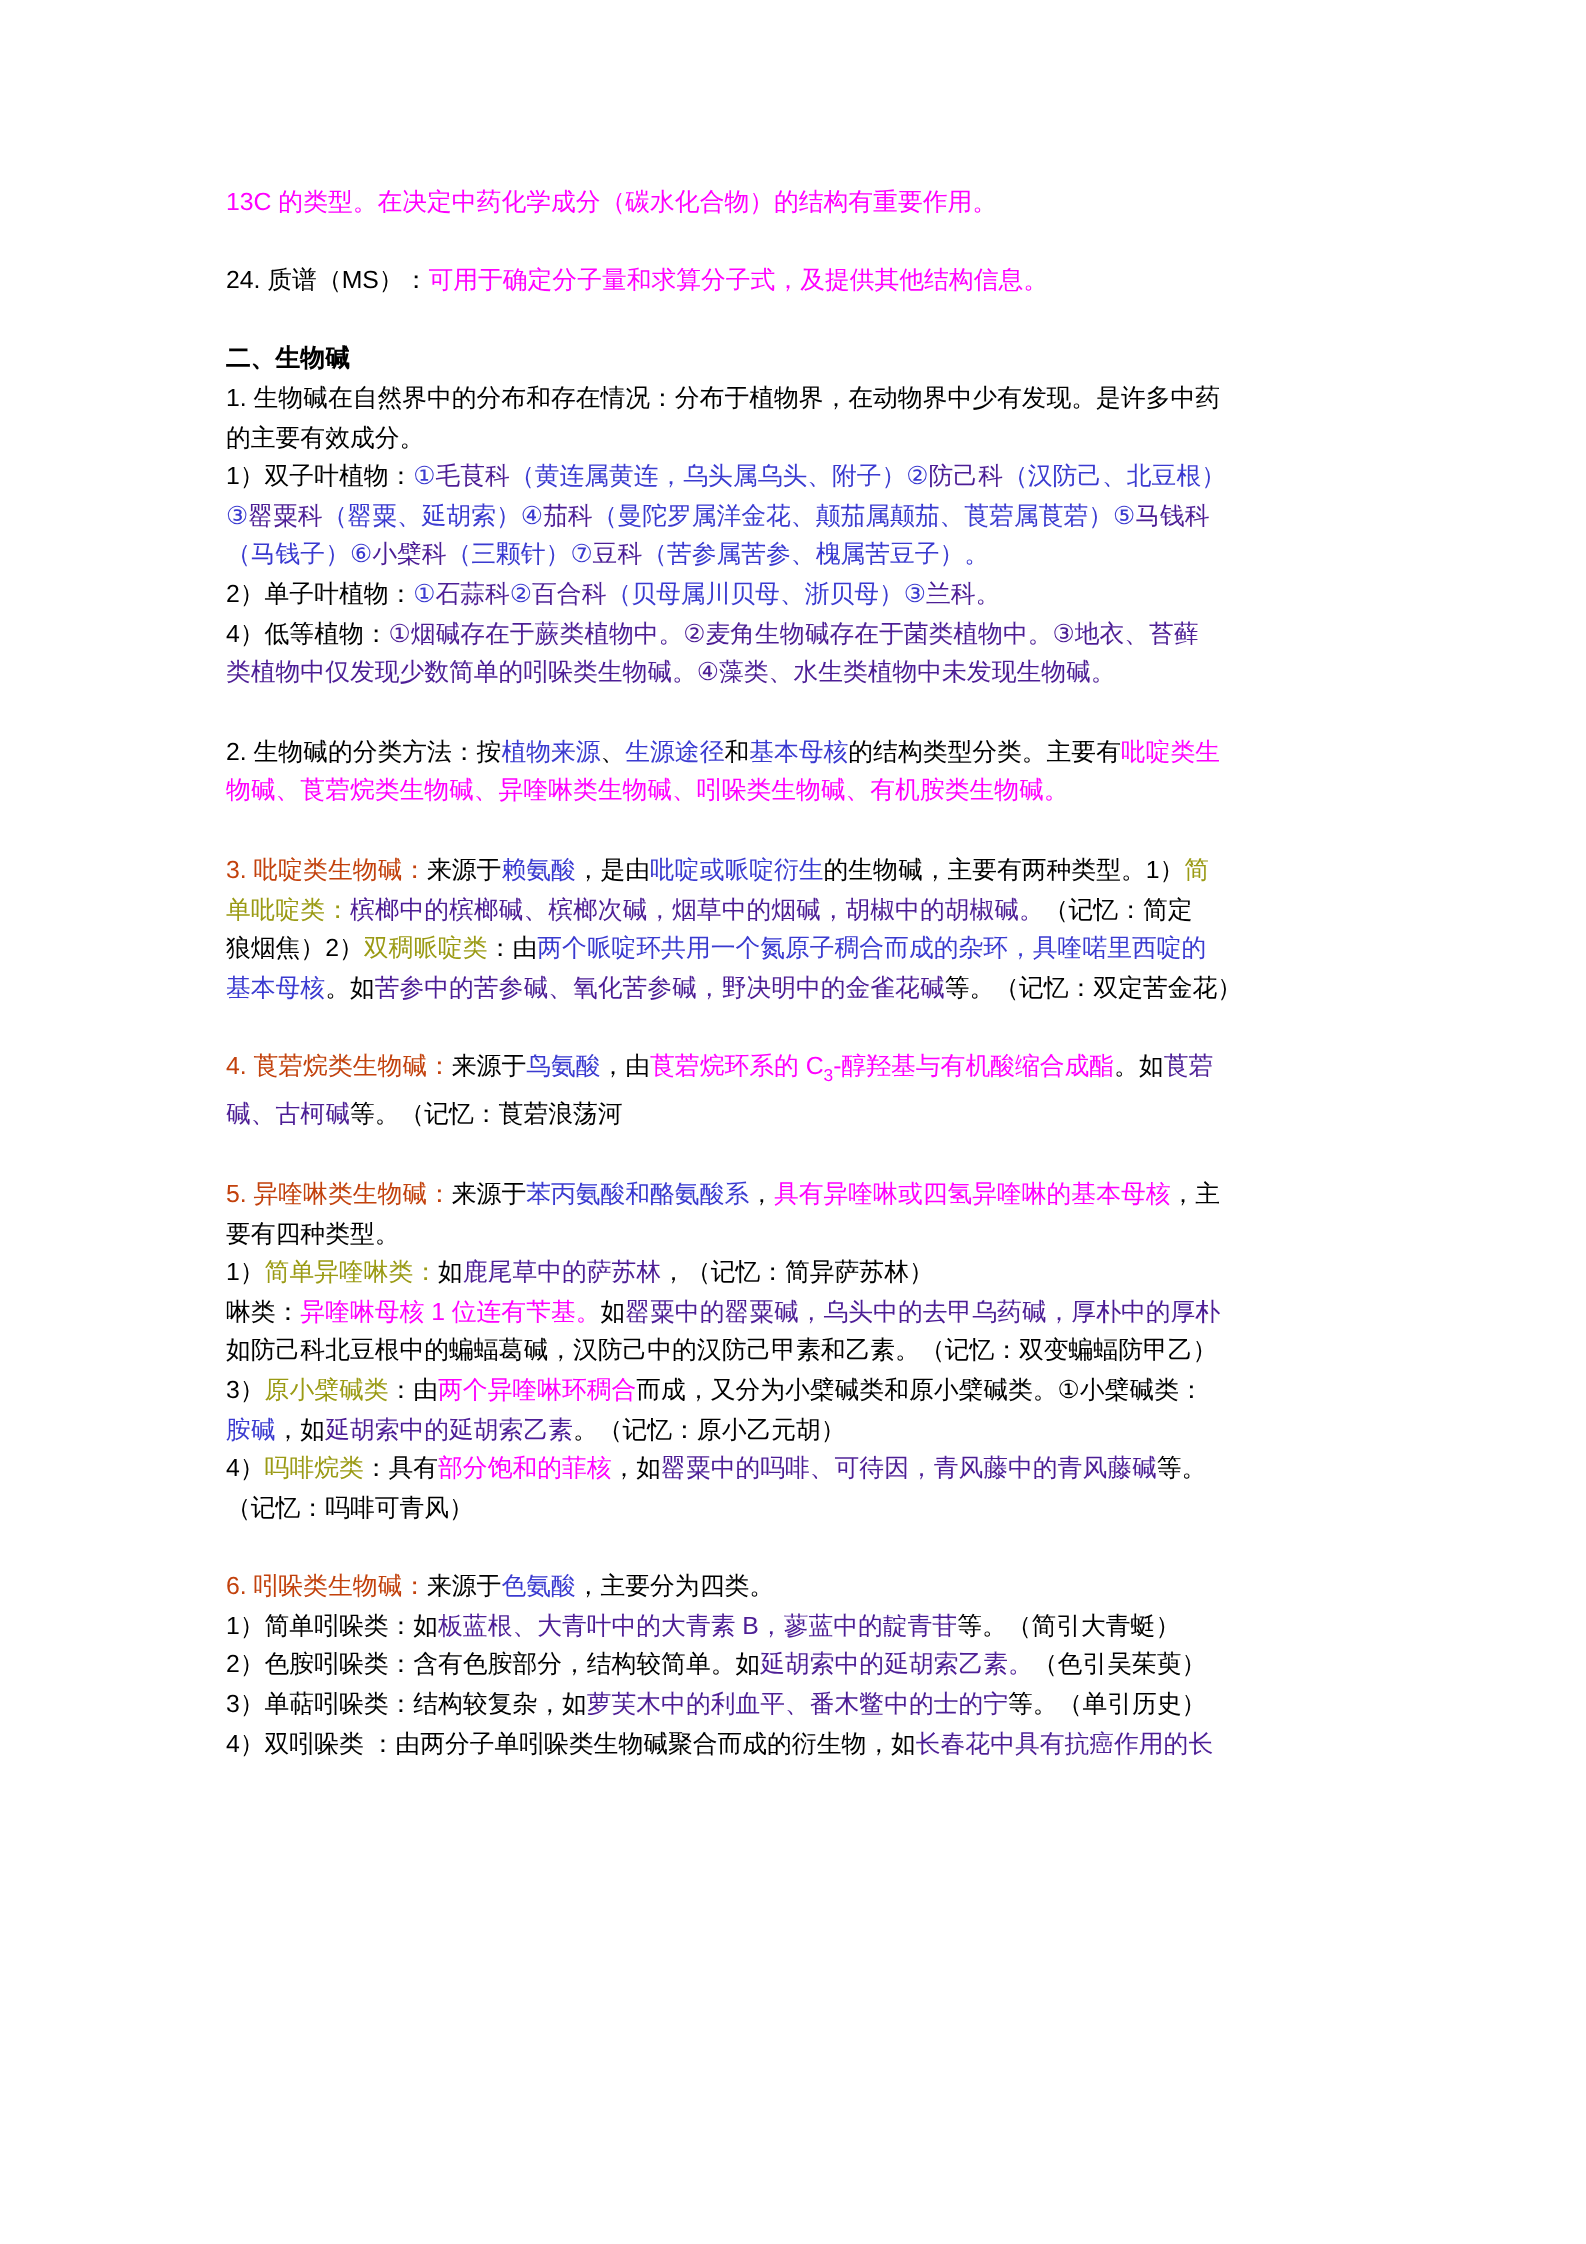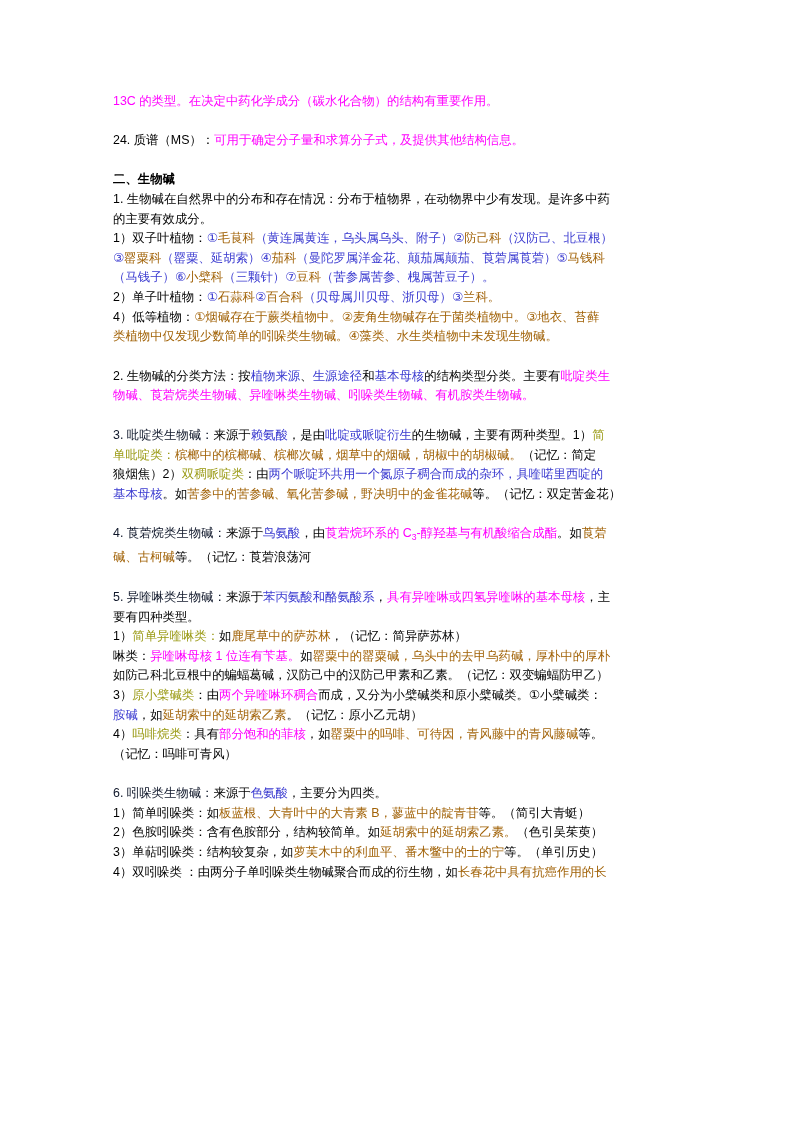--- a/index.html
+++ b/index.html
@@ -32,24 +32,24 @@
     color: #000000;
     text-align: justify;
     text-justify: inter-ideograph;
     margin: 0;
     word-break: break-all;
   }
   .gap-sm { height: 19.6px; }
   .gap-md { height: 20px; }
 
   .c-black   { color: #000000; }
-  .c-red     { color: #a16207; }
+  .c-red     { color: #4c1d95; }
   .c-blue    { color: #3a3ad0; }
   .c-magenta { color: #ff00ff; }
-  .c-pink    { color: #0f172a; }
+  .c-pink    { color: #c2410c; }
   .c-olive   { color: #9a9a14; }
 
   .bold { font-weight: bold; }
 
   sub {
     font-size: 0.7em;
     vertical-align: sub;
   }
 </style>
 </head>

